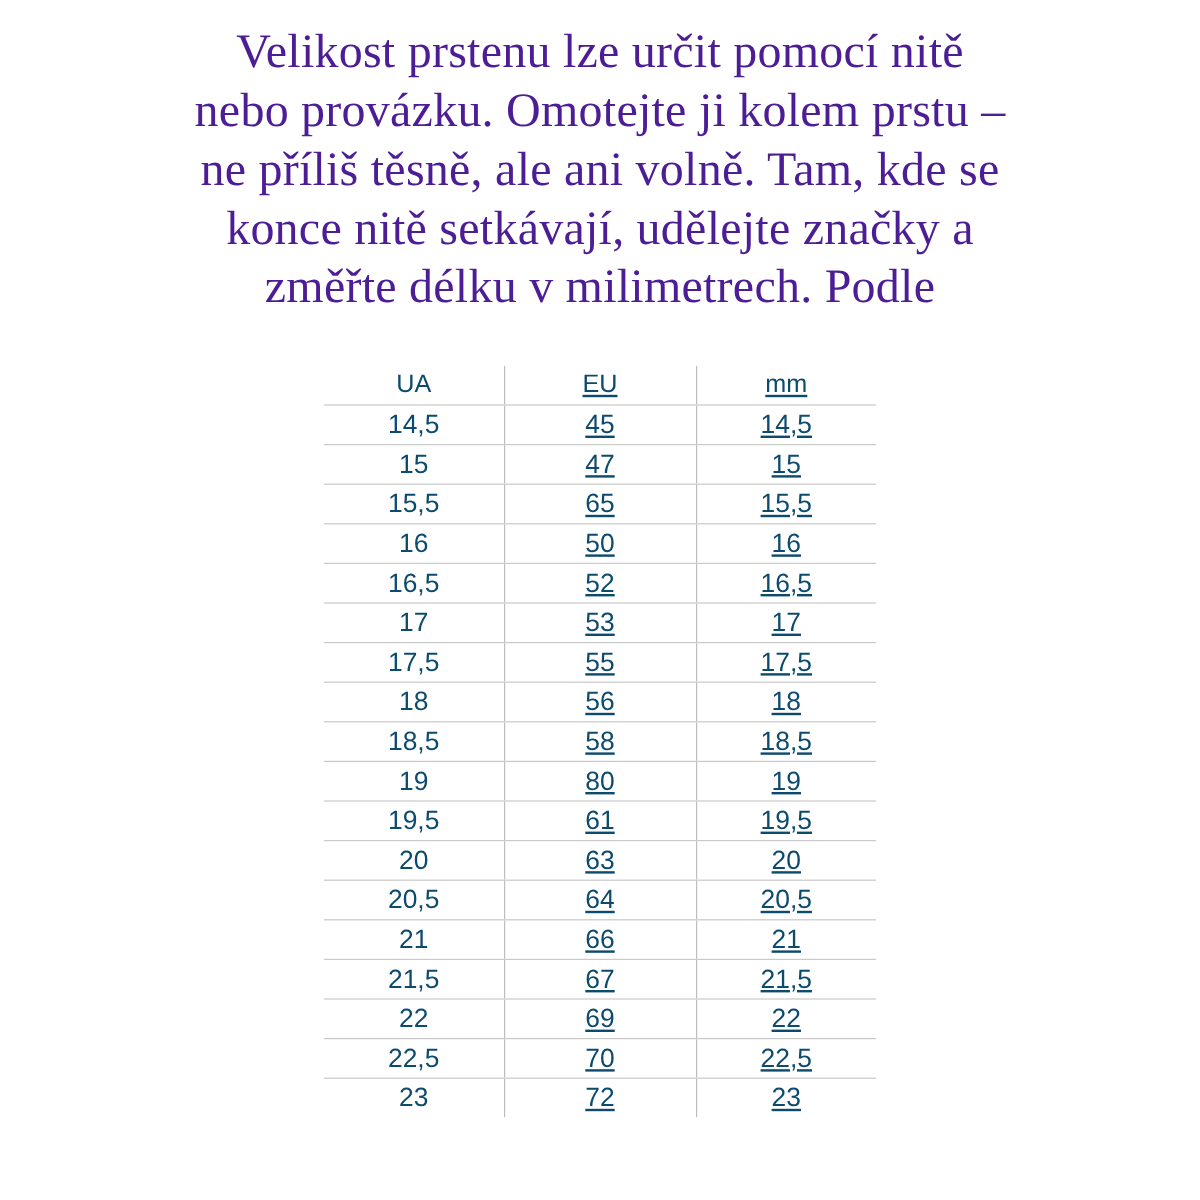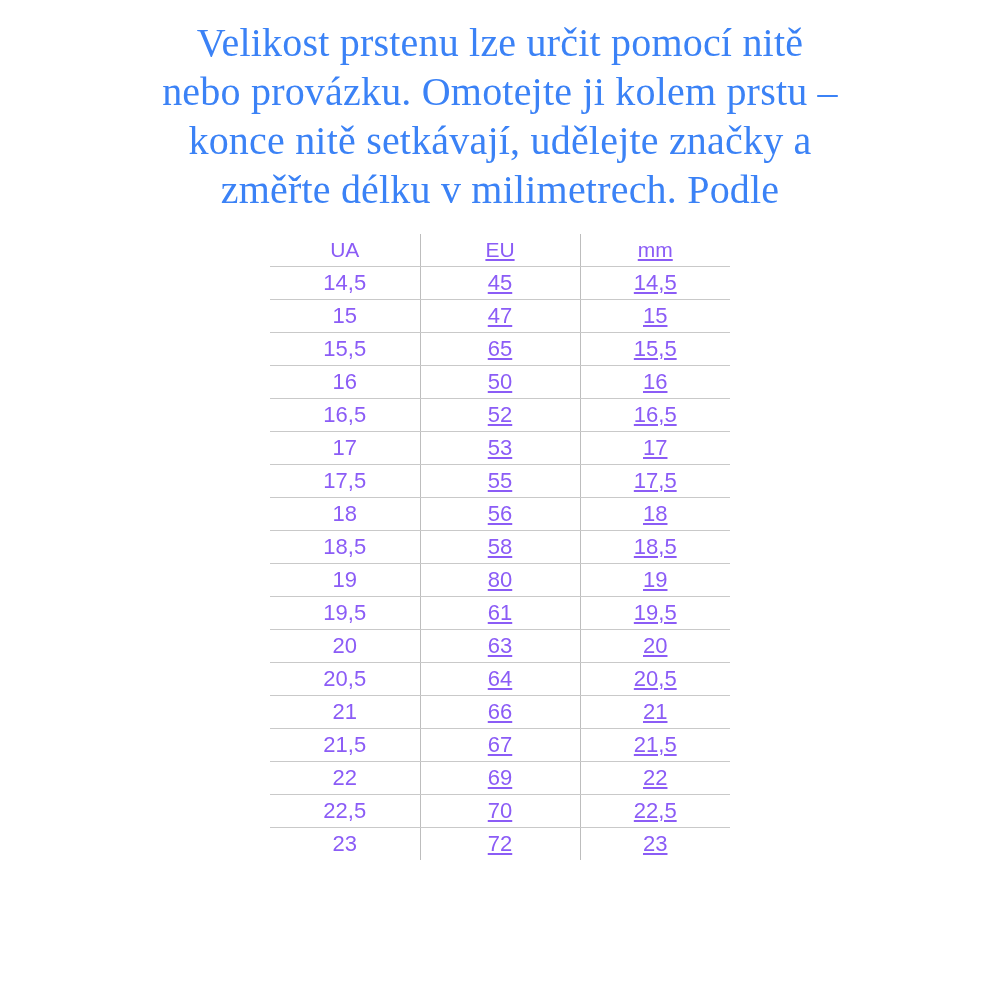--- a/index.html
+++ b/index.html
@@ -24,24 +24,24 @@
     color: #2e5a44;
     letter-spacing: 0.2px;
   }
   .intro .line {
     white-space: nowrap;
   }
   table.size-table {
     border-collapse: collapse;
     table-layout: fixed;
     width: 460px;
-    margin: 20px auto 0 auto;
+    margin: 42px auto 0 auto;
     font-family: "Liberation Sans", sans-serif;
     font-size: 22px;
-    color: #8b5cf6;
+    color: #0c4a6e;
   }
   table.size-table col.c1 { width: 150px; }
   table.size-table col.c2 { width: 160px; }
   table.size-table col.c3 { width: 150px; }
   table.size-table th,
   table.size-table td {
     height: 32px;
     padding: 0;
     text-align: center;
     vertical-align: middle;
@@ -58,23 +58,24 @@
   }
   table.size-table tbody tr:last-child td {
     border-bottom: none;
   }
 </style>
 </head>
 <body>
 
 <div class="page">
 
-  <div class="intro" style="color: #3b82f6; font-family: Liberation Serif, serif;">
+  <div class="intro" style="color: #4c1d95; font-family: Liberation Serif, serif;">
     <div class="line">Velikost prstenu lze určit pomocí nitě</div>
     <div class="line">nebo provázku. Omotejte ji kolem prstu –</div>
+    <div class="line">ne příliš těsně, ale ani volně. Tam, kde se</div>
     <div class="line">konce nitě setkávají, udělejte značky a</div>
     <div class="line">změřte délku v milimetrech. Podle</div>
   </div>
 
   <table class="size-table">
     <colgroup>
       <col class="c1">
         <col class="c2">
         <col class="c3">
     </colgroup>

